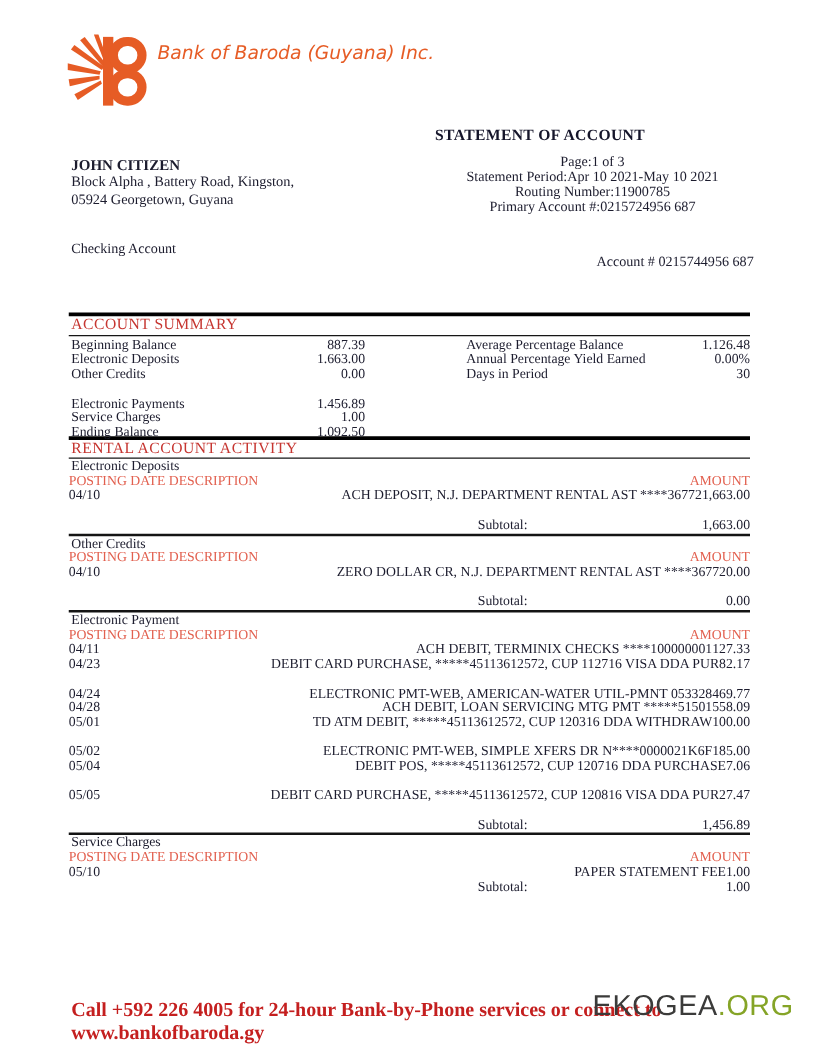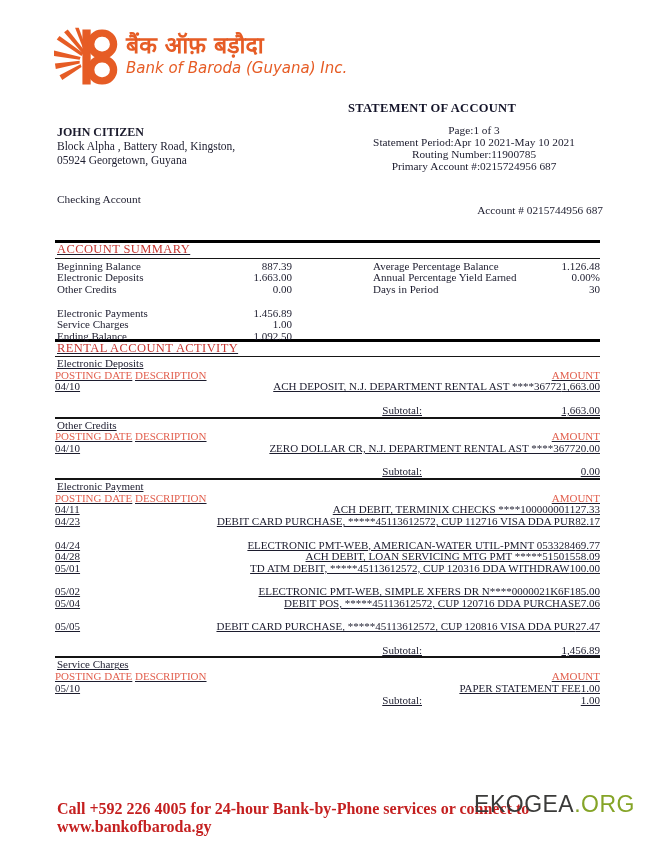--- a/index.html
+++ b/index.html
@@ -24,21 +24,21 @@
   .logo-english{font-family:"DejaVu Sans",sans-serif;font-style:italic;font-size:15px;line-height:20px;color:var(--orange);}
   
   .stmt-title{position:absolute;left:348px;top:101px;font-weight:bold;font-size:12.5px;letter-spacing:.3px;color:#15152a;}
   .customer{position:absolute;left:57px;top:125px;font-size:11.5px;line-height:14px;}
   .customer .cname{font-weight:bold;font-size:12px;}
   .meta{position:absolute;left:345px;top:125px;right:50px;font-size:11.3px;line-height:11.9px;}
   .meta-row{display:flex;justify-content:center;}
   .checking{position:absolute;left:57px;top:193px;font-size:11.3px;}
   .account-line{position:absolute;right:50px;top:204px;font-size:11.3px;}
   
-  .content{position:absolute;left:55px;right:53px;top:240px;font-size:11px;text-decoration:underline;}
+  .content{position:absolute;left:55px;right:53px;top:250px;font-size:11px;}
   .sec-title{
     border-top:3.5px solid #000;border-bottom:1.5px solid #161616;
     color:var(--red);font-size:12.5px;letter-spacing:.4px;
     padding:0 0 1px 2px;line-height:13.5px;
   }
   .act-heading{margin-top:2px;}
   
   .sum-body{position:relative;height:76px;margin-top:2px;line-height:11.8px;}
   .sum-col{position:absolute;top:0;}
   .sum-left{left:2px;width:235px;}
@@ -84,21 +84,20 @@
           <polygon points="30,43 9,57 6,52 29,40"></polygon>
 
           <rect x="31" y="2" width="9" height="60"></rect>
         </g>
 
         <rect x="40" y="6" width="25" height="24" rx="12" fill="none" stroke="#e65c25" stroke-width="8"></rect>
         <rect x="40" y="34" width="25" height="24" rx="12" fill="none" stroke="#e65c25" stroke-width="8"></rect>
       </svg>
     </span>
     <span class="logo-text">
-      <div class="logo-hindi">बैंक ऑफ़ बड़ौदा</div>
       <div class="logo-english">Bank of Baroda (Guyana) Inc.</div>
     </span>
   </div>
 
   <div class="stmt-title">STATEMENT OF ACCOUNT</div>
 
   <div class="customer">
     <div class="cname">JOHN CITIZEN</div>
     <div>Block Alpha , Battery Road, Kingston,</div>
     <div>05924 Georgetown, Guyana</div>

